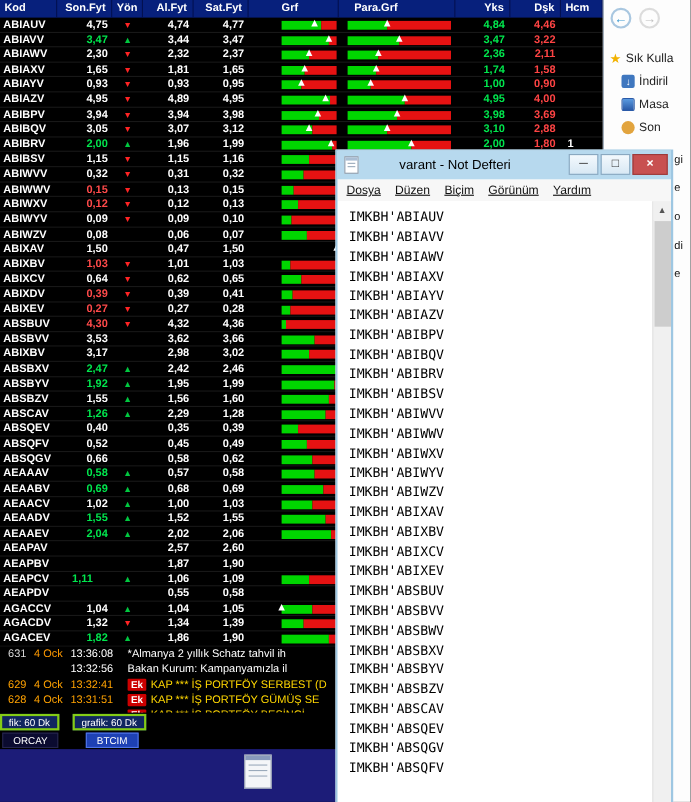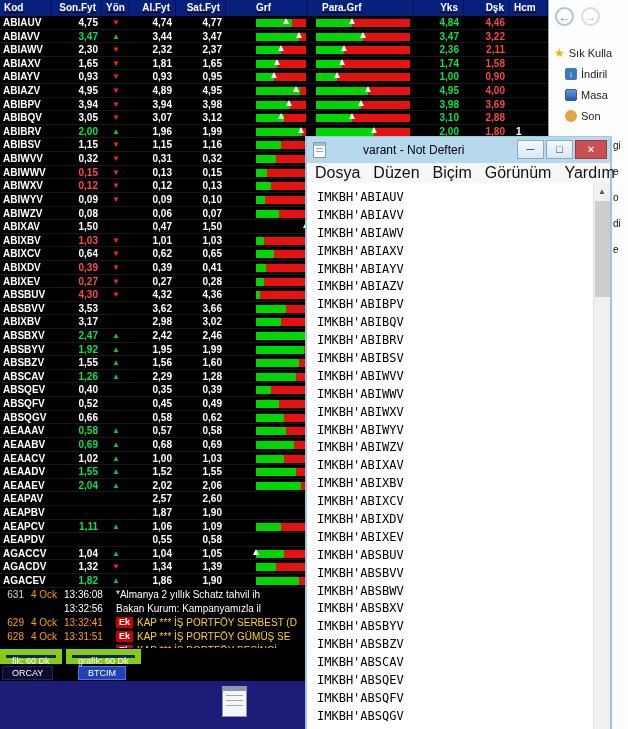--- a/index.html
+++ b/index.html
@@ -1,21 +1,21 @@
 <!DOCTYPE html>
 <html><head>
 <meta charset="utf-8">
 <style>
   html,body{margin:0;padding:0;}
   body{width:628px;height:729px;overflow:hidden;background:#000;font-family:"Liberation Sans",sans-serif;}
   *{box-sizing:border-box;}
   .stage{position:relative;width:628px;height:729px;overflow:hidden;background:#000;}
 
   
-  .terminal{position:absolute;left:0;top:0;width:548px;height:729px;background:#000;text-decoration:underline;}
+  .terminal{position:absolute;left:0;top:0;width:548px;height:729px;background:#000;}
   .t-header{display:flex;height:16px;background:#07207c;color:#fff;font-size:10px;font-weight:bold;line-height:16px;}
   .t-header .cell{border-right:1px solid #031050;}
   .cell{flex:none;overflow:hidden;white-space:nowrap;}
   .c-code{width:52px}.c-last{width:50px}.c-yon{width:28px}.c-bid{width:46px}.c-ask{width:50px}
   .c-grf{width:82px}.c-para{width:106px}.c-yks{width:50px}.c-dsk{width:46px}.c-hcm{width:38px}
   .h-left{padding-left:4px}.h-right{text-align:right;padding-right:5px}.h-center{text-align:center}
   .h-grf{padding-left:30px}.h-para{padding-left:14px}
   .t-body{height:572px;overflow:hidden;}
   .t-row{display:flex;height:13.619px;line-height:13.4px;font-size:10px;font-weight:bold;color:#fff;border-bottom:1px solid #181818;}
   .v-code{padding-left:3px;color:#fff}
@@ -39,21 +39,21 @@
   .n-time{width:52px;flex:none}
   .n-ek{flex:none;background:#cc0000;color:#fff;font-size:9px;font-weight:bold;height:11px;line-height:11px;margin:1px 4px 0 0;padding:0 3px;border-radius:1px;}
   .n-text{flex:1;overflow:hidden}
   .tone-white .n-num{color:#d8d8d8}.tone-white .n-date{color:#ff9a00}
   .tone-white .n-time,.tone-white .n-text{color:#ffffff}
   .tone-amber .n-num,.tone-amber .n-date,.tone-amber .n-time{color:#ffa200}
   .tone-amber .n-text{color:#ffd700}
 
   
   .taskbar{position:absolute;left:0;top:648px;width:548px;height:33px;background:#000;}
-  .tb-tab{position:absolute;top:1px;height:15px;background:#10265f;border:6px solid #84cc16;color:#fff;font-size:9px;line-height:13px;padding:0 6px;}
+  .tb-tab{position:absolute;top:1px;height:15px;background:#10265f;border:2px solid #84cc16;color:#fff;font-size:9px;line-height:13px;padding:0 6px;}
   .tb-tab1{left:0}.tb-tab2{left:66px}
   .tb-win{position:absolute;top:18px;height:14px;font-size:9px;color:#fff;line-height:13px;padding:0 9px;}
   .tb-win1{left:2px;background:#0b0b30;border:1px solid #26264d;}
   .tb-win2{left:78px;background:#1e41b4;border:1px solid #4f74e8;}
 
   
   .desktop{position:absolute;left:0;top:681px;width:548px;height:48px;background:#1c1c78;}
   .deskicon{position:absolute;left:222px;top:5px;width:25px;height:31px;background:#f4f6f8;border:1px solid #8a94aa;}
   .deskicon .spiral{height:4px;background:#8899bb;}
   .deskicon .ln{height:1px;background:#9aaabb;margin:4px 3px 0 3px;}
@@ -76,21 +76,21 @@
   
   .notepad{position:absolute;left:305px;top:136px;width:307px;height:600px;background:#fff;border:2px solid #9ec7e2;border-top-width:1px;z-index:5;}
   .np-title{position:relative;height:26px;background:#b7d9ee;}
   .np-icon{position:absolute;left:6px;top:5px;width:13px;height:16px;background:#fff;border:1px solid #8899aa;}
   .np-icon .top{height:3px;background:#aabed4;}
   .np-icon .tl{height:1px;background:#9ab;margin:2px 2px 0 2px;}
   .np-title-text{position:absolute;left:56px;top:6px;font-size:12px;color:#000;}
   .np-btns{position:absolute;right:3px;top:3px;display:flex;gap:2px;}
   .np-btn{width:27px;height:19px;border:1px solid #8aa8c0;background:linear-gradient(#f4f9fd,#d8e8f4);font-size:11px;color:#333;text-align:center;line-height:17px;}
   .np-close{width:32px;background:#c85050;color:#fff;border-color:#9a3a3a;font-weight:bold;}
-  .np-menu{display:flex;gap:13px;align-items:center;height:20px;background:#f7f7f7;padding-left:8px;font-size:16px;color:#111;}
+  .np-menu{display:flex;gap:13px;align-items:center;height:20px;background:#f7f7f7;padding-left:8px;font-size:11px;color:#111;text-decoration:underline;}
   .np-body{position:relative;height:calc(100% - 46px);background:#fff;}
   .np-textwrap{position:absolute;left:0;top:0;right:17px;bottom:0;overflow:hidden;padding:6px 0 0 10px;}
   .np-line{height:17.9px;line-height:17.9px;font-family:"DejaVu Sans Mono",monospace;font-size:12px;color:#000;white-space:pre;}
   .np-scroll{position:absolute;right:0;top:0;width:17px;height:100%;background:#f0f0f0;border-left:1px solid #e2e2e2;}
   .np-up{height:17px;text-align:center;font-size:8px;color:#555;line-height:17px;background:#f0f0f0;}
   .np-thumb{position:absolute;left:1px;top:18px;width:15px;height:96px;background:#cdcdcd;}
 </style>
 </head>
 <body>
 
@@ -783,21 +783,21 @@
           <div class="cell c-bid v-right">1,87</div>
           <div class="cell c-ask v-right">1,90</div>
           <div class="cell c-grf barcell"></div>
           <div class="cell c-para barcell"></div>
           <div class="cell c-yks v-yks"></div>
           <div class="cell c-dsk v-dsk"></div>
           <div class="cell c-hcm v-hcm"></div>
         </div>
         <div class="t-row">
           <div class="cell c-code v-code">AEAPCV</div>
-          <div class="cell c-last v-right" style="color: rgb(0, 230, 77);">1,11</div>
+          <div class="cell c-last v-right" style="color: rgb(0, 230, 77); text-align: center;">1,11</div>
           <div class="cell c-yon v-yon up">▲</div>
           <div class="cell c-bid v-right">1,06</div>
           <div class="cell c-ask v-right">1,09</div>
           <div class="cell c-grf barcell">
             <div class="bar" style="left: 30px; width: 50px;">
               <div class="bar-g" style="width: 25px;"></div>
               <div class="bar-r"></div>
             </div>
           </div>
           <div class="cell c-para barcell"></div>
@@ -986,32 +986,31 @@
           <div class="np-line">IMKBH'ABIBRV</div>
           <div class="np-line">IMKBH'ABIBSV</div>
           <div class="np-line">IMKBH'ABIWVV</div>
           <div class="np-line">IMKBH'ABIWWV</div>
           <div class="np-line">IMKBH'ABIWXV</div>
           <div class="np-line">IMKBH'ABIWYV</div>
           <div class="np-line">IMKBH'ABIWZV</div>
           <div class="np-line">IMKBH'ABIXAV</div>
           <div class="np-line">IMKBH'ABIXBV</div>
           <div class="np-line">IMKBH'ABIXCV</div>
-          <div class="np-line">IMKBH'ABIXDV</div>
           <div class="np-line">IMKBH'ABIXEV</div>
           <div class="np-line">IMKBH'ABSBUV</div>
           <div class="np-line">IMKBH'ABSBVV</div>
           <div class="np-line">IMKBH'ABSBWV</div>
           <div class="np-line">IMKBH'ABSBXV</div>
           <div class="np-line">IMKBH'ABSBYV</div>
           <div class="np-line">IMKBH'ABSBZV</div>
           <div class="np-line">IMKBH'ABSCAV</div>
           <div class="np-line">IMKBH'ABSQEV</div>
+          <div class="np-line">IMKBH'ABSQGV</div>
           <div class="np-line">IMKBH'ABSQFV</div>
-          <div class="np-line">IMKBH'ABSQGV</div>
         </div>
       <div class="np-scroll">
         <div class="np-up">▲</div>
         <div class="np-thumb"></div>
       </div>
     </div>
   </div>
 
 </div>
 

